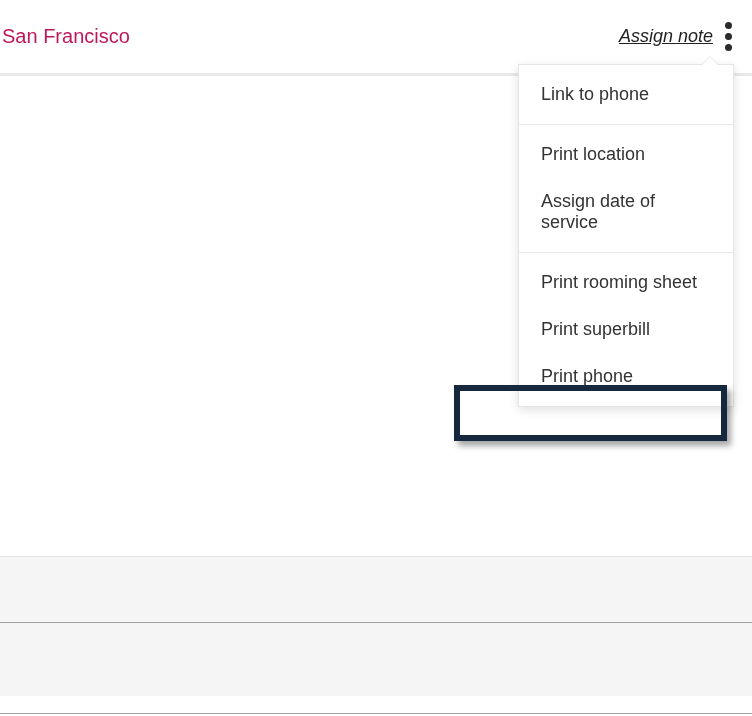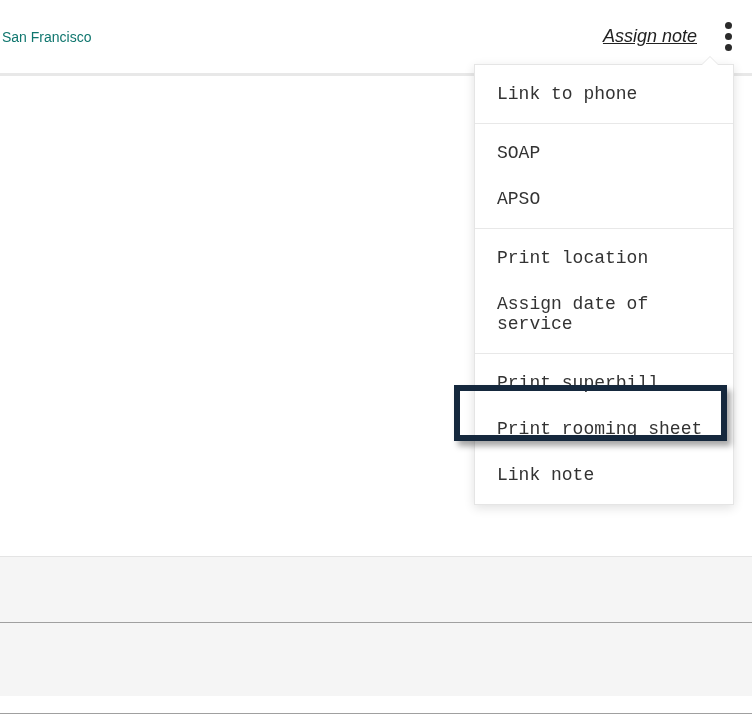--- a/index.html
+++ b/index.html
@@ -16,27 +16,27 @@
     overflow: hidden;
   }
   .header-bar {
     display: flex;
     align-items: center;
     justify-content: space-between;
     padding: 18px 12px 18px 2px;
     background: #fff;
   }
   .location-text {
-    color: #0f766e;
-    font-size: 14px;
+    color: #be185d;
+    font-size: 20px;
   }
   .header-right {
     display: flex;
     align-items: center;
-    gap: 24px;
+    gap: 8px;
   }
   .assign-link {
     color: #222;
     font-style: italic;
     text-decoration: underline;
     font-size: 18px;
     font-weight: 500;
     cursor: pointer;
   }
   .kebab {
@@ -68,26 +68,25 @@
   }
   .gray-line {
     height: 1px;
     background: #a0a0a0;
     width: 100%;
   }
   .dropdown {
     position: absolute;
     top: 64px;
     right: 18px;
-    width: 260px;
+    width: 216px;
     background: #fff;
     border: 1px solid #e5e5e5;
     box-shadow: 0 3px 10px rgba(0,0,0,0.12);
     z-index: 10;
-    font-family: Liberation Mono, monospace;
   }
   .dropdown::before {
     content: "";
     position: absolute;
     top: -9px;
     right: 14px;
     width: 0;
     height: 0;
     border-left: 9px solid transparent;
     border-right: 9px solid transparent;
@@ -156,27 +155,23 @@
 </div>
 <div class="lower-lines" style="top:713px;">
   <div class="gray-line"></div>
 </div>
 
 <div class="dropdown">
   <div class="menu-group">
     <div class="menu-item">Link to phone</div>
   </div>
   <div class="menu-group">
-    <div class="menu-item">SOAP</div>
-    <div class="menu-item">APSO</div>
-  </div>
-  <div class="menu-group">
     <div class="menu-item">Print location</div>
     <div class="menu-item">Assign date of service</div>
   </div>
   <div class="menu-group">
+    <div class="menu-item">Print rooming sheet</div>
     <div class="menu-item">Print superbill</div>
-    <div class="menu-item">Print rooming sheet</div>
-    <div class="menu-item">Link note</div>
+    <div class="menu-item">Print phone</div>
   </div>
 </div>
 
 <div class="highlight-box" style="top: 385px; left: 454px; width: 273px; height: 56px;"></div>
 
 </body></html>

